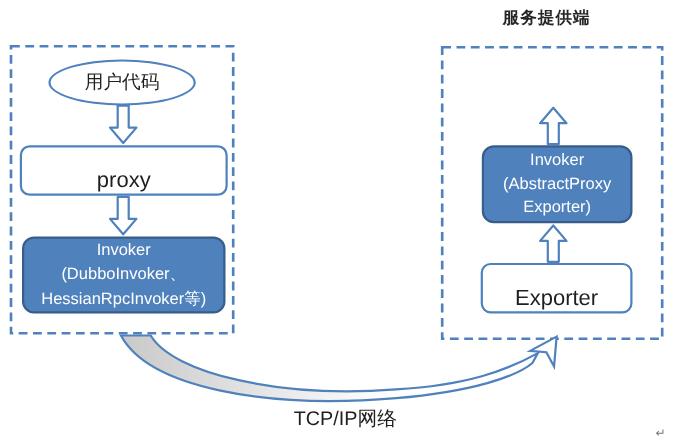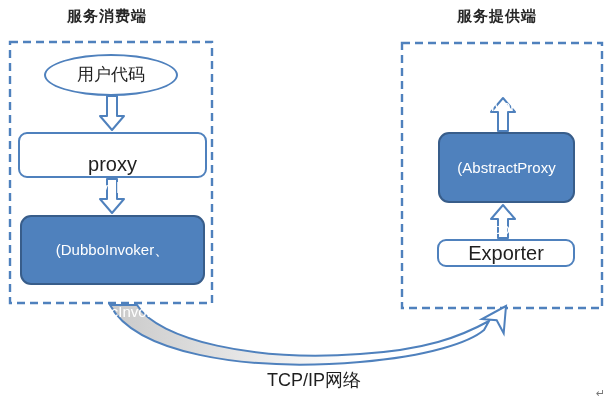--- a/index.html
+++ b/index.html
@@ -19,21 +19,21 @@
     z-index:2;
   }
   .whitebox{
     border:2px solid #4F81BD;border-radius:9px;background:#ffffff;
     display:flex;align-items:flex-end;justify-content:center;
     font-size:20px;color:#1f1f1f;z-index:2;
   }
   .bluebox{
     border:2px solid #385D8A;border-radius:11px;background:#4F81BD;
     display:flex;flex-direction:column;align-items:center;justify-content:center;
-    font-size:15px;color:#ffffff;text-align:center;line-height:1.45;z-index:2;gap:40px;
+    font-size:15px;color:#ffffff;text-align:center;line-height:1.45;z-index:2;
   }
   .ellipse .txt{font-size:17px;line-height:1.3;}
   .net-label{
     font-size:18px;text-align:center;color:#1f1f1f;z-index:2;
   }
   .return-mark{
     font-size:11px;color:#777;z-index:2;
   }
 </style>
 </head>
@@ -61,21 +61,20 @@
     <polygon points="503,98 515,112 508,112 508,131 498,131 498,112 491,112" fill="#ffffff" stroke="#4F81BD" stroke-width="2" stroke-linejoin="round"></polygon>
 
     <polygon points="503,205 515,219 508,219 508,238 498,238 498,219 491,219" fill="#ffffff" stroke="#4F81BD" stroke-width="2" stroke-linejoin="round"></polygon>
 
     <path d="M110,305 C135,352 240,372 360,362 C430,356 470,342 484,330
              L489,321 C460,337 425,350 360,354 C255,362 158,340 137,305 Z" fill="url(#ribbonGrad)" stroke="#4F81BD" stroke-width="2"></path>
 
     <polygon points="506,306 482,319 496.7,320.2 503.7,333.2" fill="#ffffff" stroke="#4F81BD" stroke-width="2" stroke-linejoin="miter"></polygon>
   </svg>
 
-  <div class="abs title" style="left:27px;top:7px;width:160px;">服务消费端</div>
   <div class="abs title" style="left:417px;top:7px;width:160px;">服务提供端</div>
 
   <div class="abs ellipse" style="left:44px;top:54px;width:134px;height:42px;">
     <span class="txt">用户代码</span>
   </div>
 
   <div class="abs whitebox" style="left:18px;top:132px;width:189px;height:46px;">
     <span>proxy</span>
   </div>
 
@@ -85,21 +84,21 @@
     <span>HessianRpcInvoker等)</span>
   </div>
 
 
   <div class="abs bluebox" style="left:438px;top:132px;width:137px;height:71px;">
     <span>Invoker</span>
     <span>(AbstractProxy</span>
     <span>Exporter)</span>
   </div>
 
-  <div class="abs whitebox" style="left:437px;top:239px;width:138px;height:28px;">
+  <div class="abs whitebox" style="left:437px;top:239px;width:138px;height:46px;">
     <span>Exporter</span>
   </div>
 
   <div class="abs net-label" style="left:244px;top:368px;width:140px;text-align:center;">TCP/IP网络</div>
 
   <div class="abs return-mark" style="left:596px;top:387px;">↵</div>
 
 </div>
 
 </body></html>

